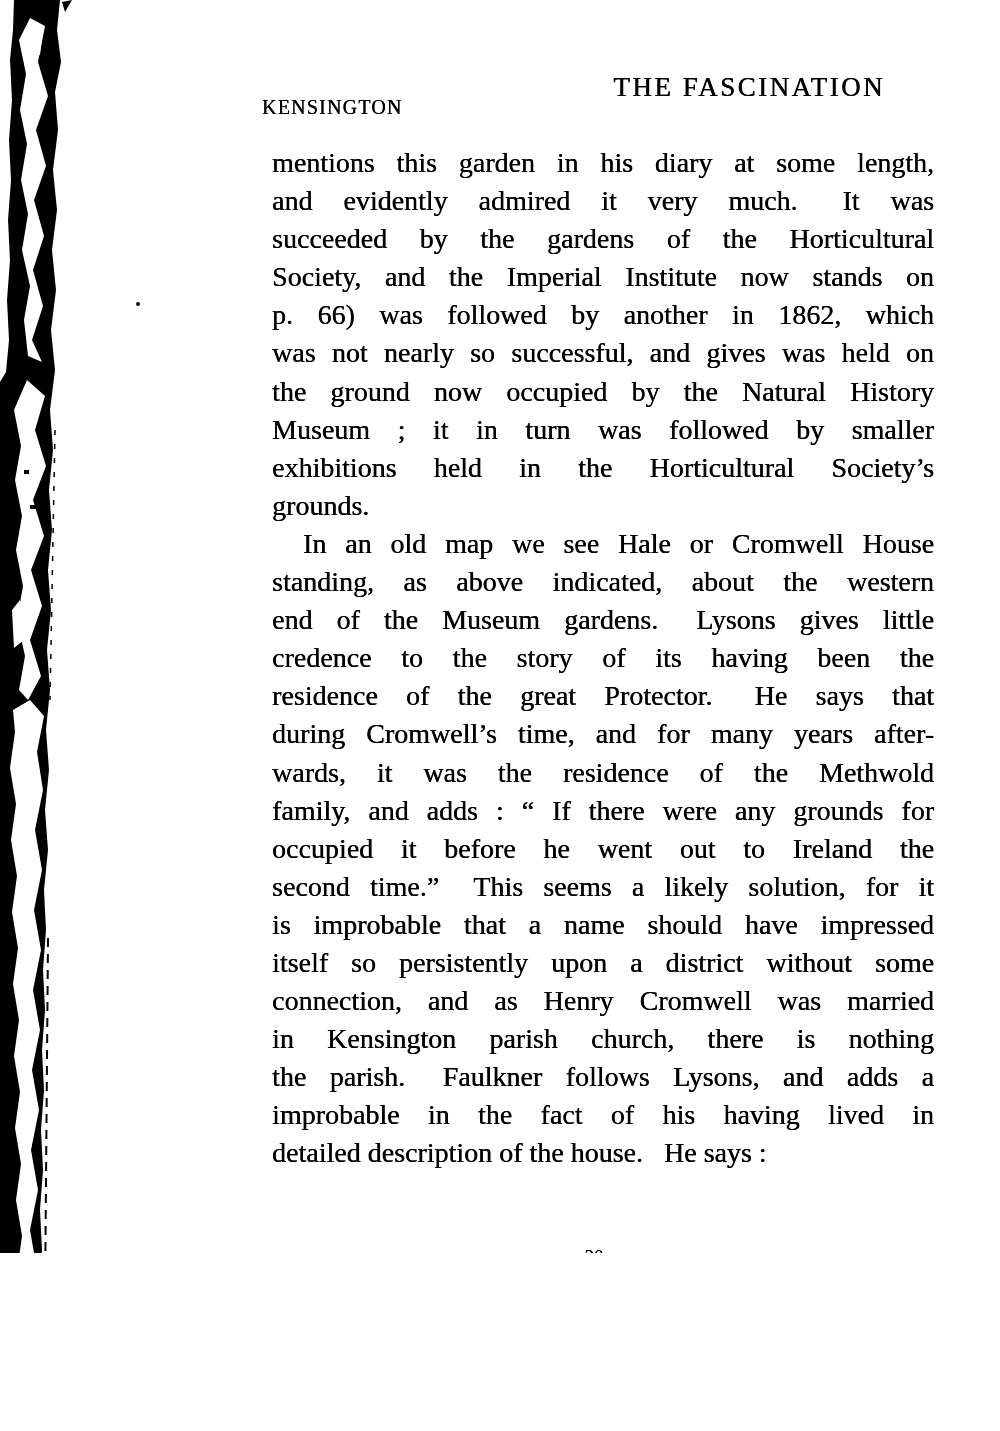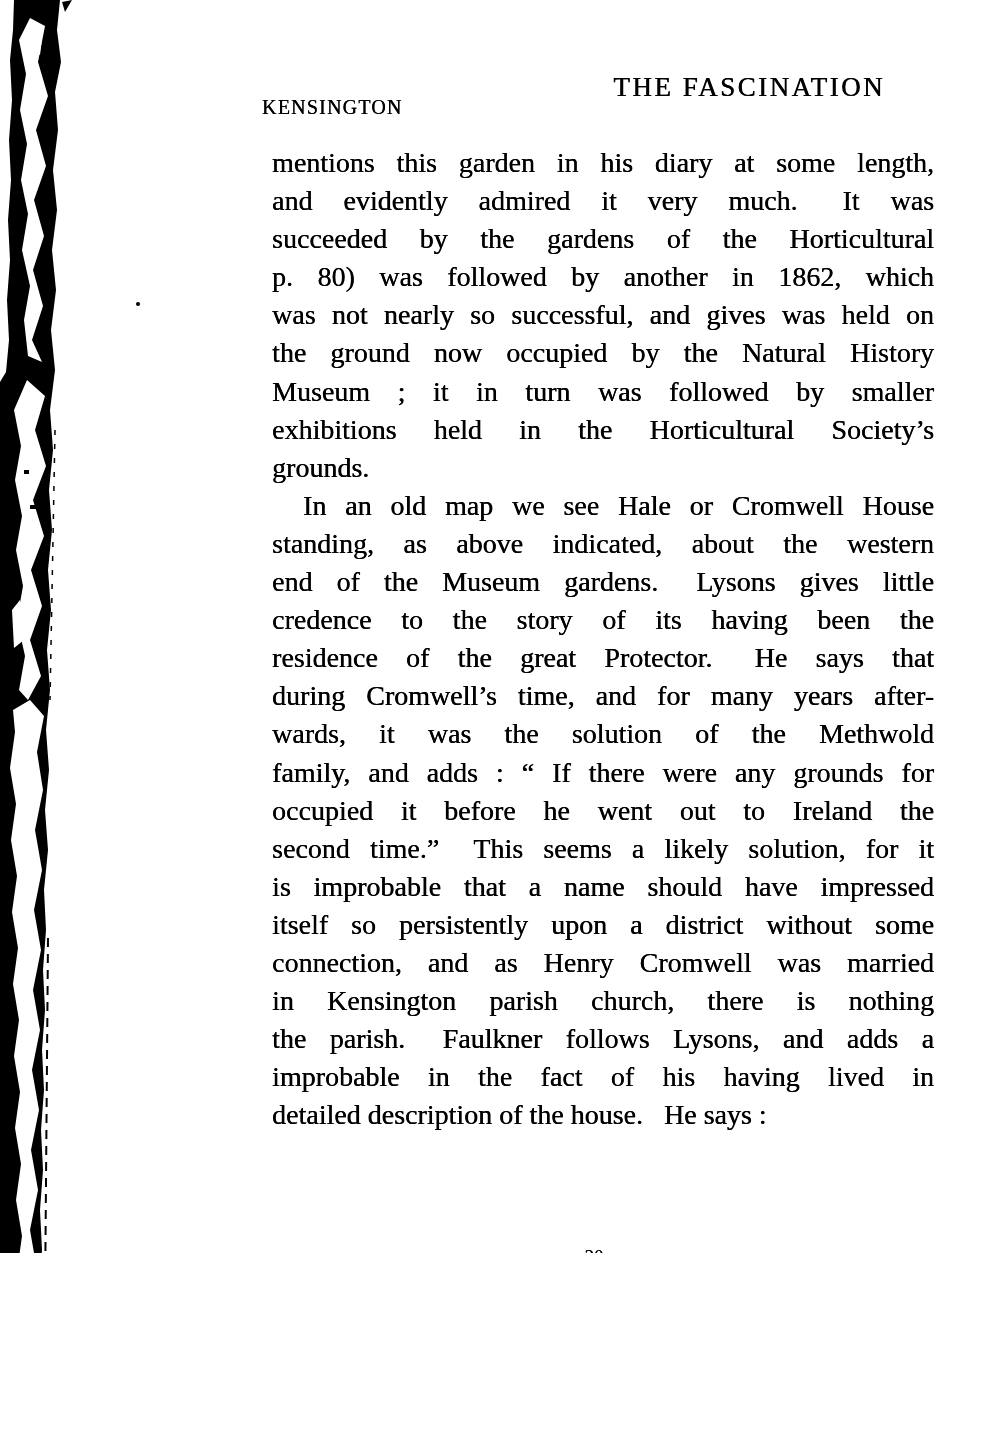--- a/index.html
+++ b/index.html
@@ -73,33 +73,34 @@
 
   <div class="running-head">
     <span class="head-left">KENSINGTON</span>
     <span class="head-right">THE FASCINATION</span>
   </div>
 
   <div class="body-text">
     <div class="line j">mentions this garden in his diary at some length,</div>
     <div class="line j">and evidently admired it very much.  It was</div>
     <div class="line j">succeeded by the gardens of the Horticultural</div>
-    <div class="line j">p. 80) was followed by another in 1862, which</div>
+    <div class="line j">Society, and the Imperial Institute now stands on</div>
+    <div class="line j">p. 66) was followed by another in 1862, which</div>
     <div class="line j">was not nearly so successful, and gives was held on</div>
     <div class="line j">the ground now occupied by the Natural History</div>
     <div class="line j">Museum ; it in turn was followed by smaller</div>
     <div class="line j">exhibitions held in the Horticultural Society’s</div>
     <div class="line last">grounds.</div>
     <div class="line j indent">In an old map we see Hale or Cromwell House</div>
     <div class="line j">standing, as above indicated, about the western</div>
     <div class="line j">end of the Museum gardens.  Lysons gives little</div>
     <div class="line j">credence to the story of its having been the</div>
     <div class="line j">residence of the great Protector.  He says that</div>
     <div class="line j">during Cromwell’s time, and for many years after-</div>
-    <div class="line j">wards, it was the solution of the Methwold</div>
+    <div class="line j">wards, it was the residence of the Methwold</div>
     <div class="line j">family, and adds : “ If there were any grounds for</div>
     <div class="line j">occupied it before he went out to Ireland the</div>
     <div class="line j">second time.”  This seems a likely solution, for it</div>
     <div class="line j">is improbable that a name should have impressed</div>
     <div class="line j">itself so persistently upon a district without some</div>
     <div class="line j">connection, and as Henry Cromwell was married</div>
     <div class="line j">in Kensington parish church, there is nothing</div>
     <div class="line j">the parish.  Faulkner follows Lysons, and adds a</div>
     <div class="line j">improbable in the fact of his having lived in</div>
     <div class="line last">detailed description of the house.  He says :</div>

